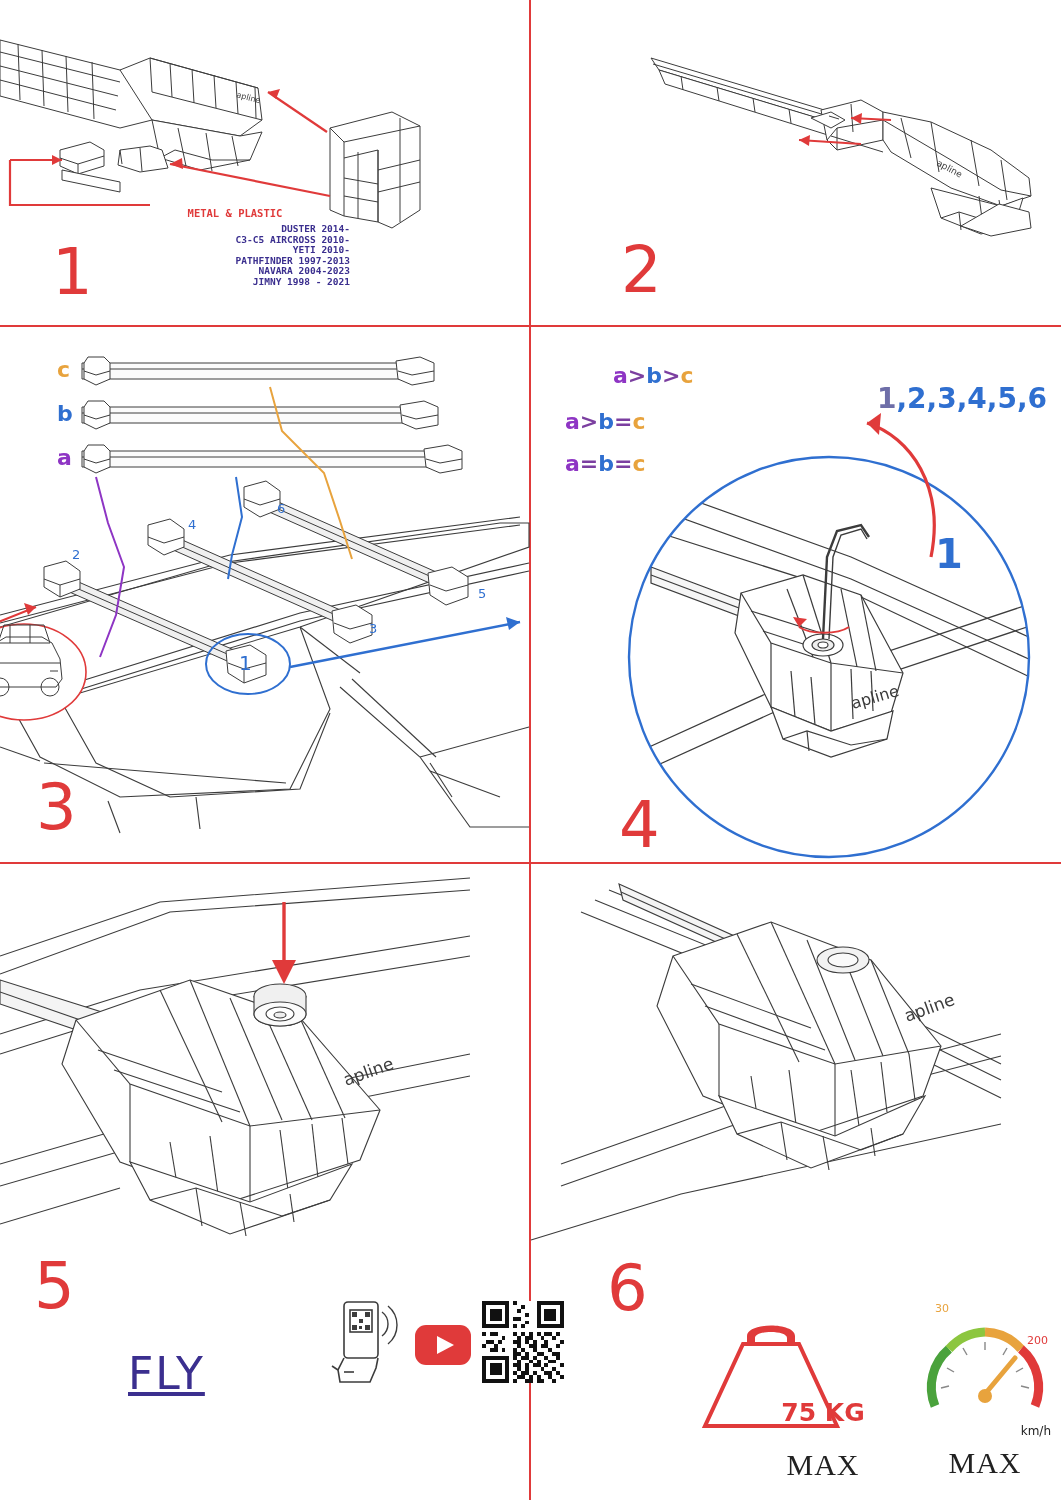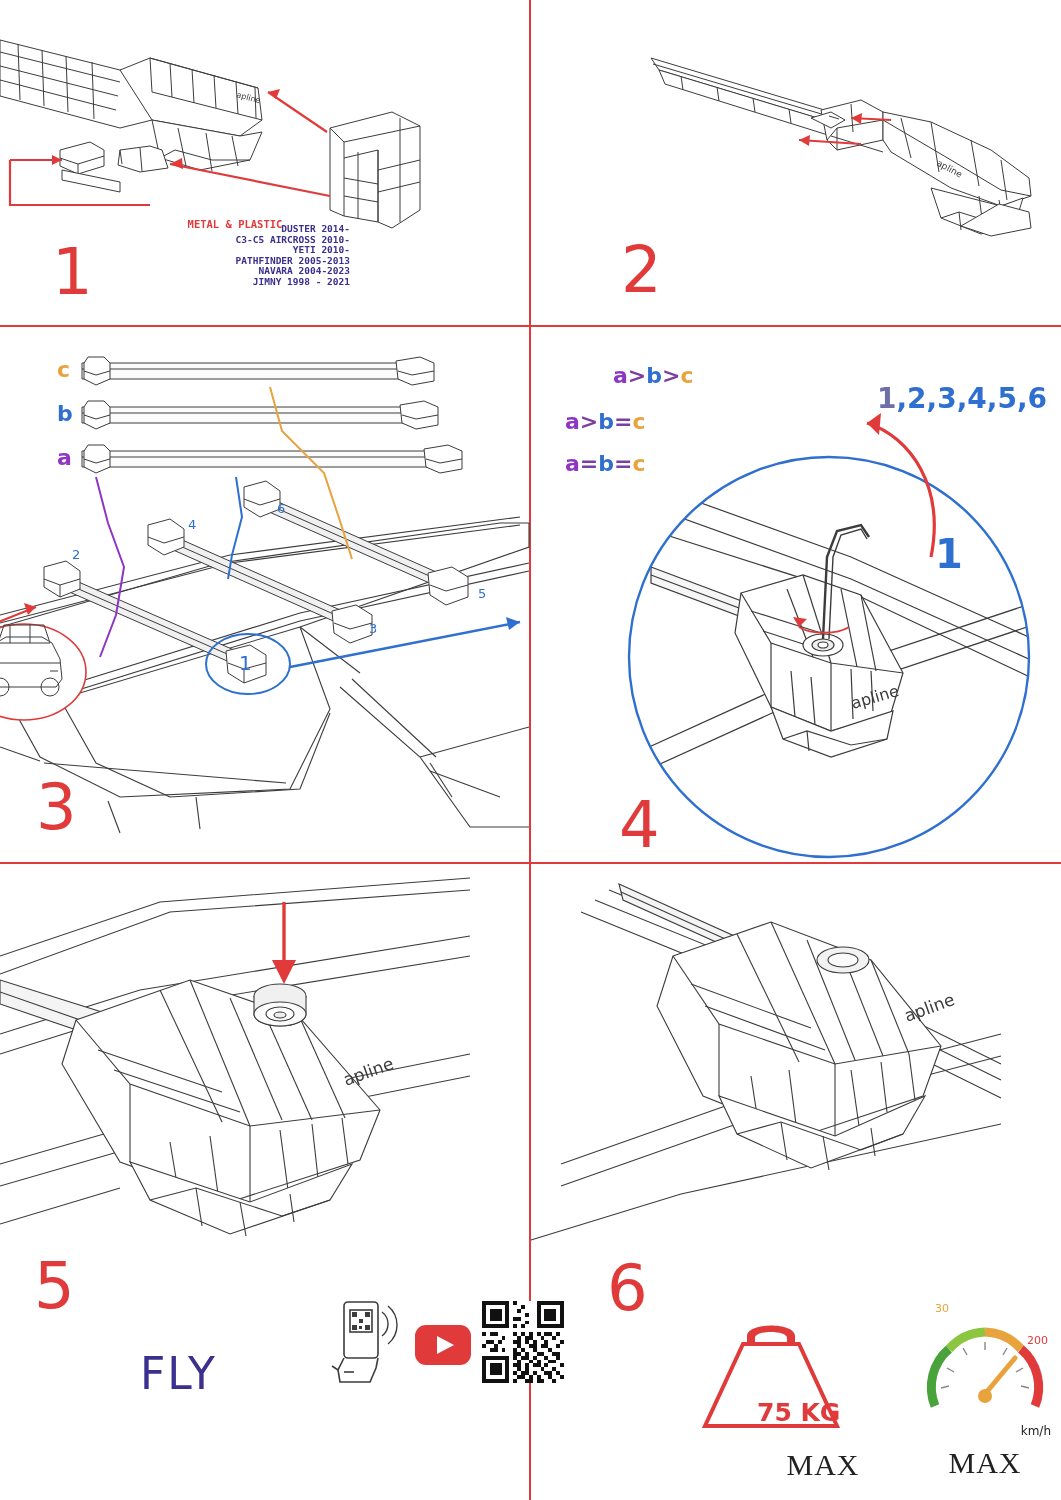--- a/index.html
+++ b/index.html
@@ -34,21 +34,21 @@
     font-weight: 400;
     line-height: 1;
     letter-spacing: -1px;
   }
   .panel { position: absolute; }
   svg { display: block; overflow: visible; }
 
   
   .metal-plastic {
     position: absolute;
-    left: 120px; top: 218px;
+    left: 120px; top: 207px;
     width: 230px;
     text-align: center;
     font-family: "DejaVu Sans Mono", monospace;
     font-size: 10.5px;
     font-weight: bold;
     color: #e03a3a;
     letter-spacing: 0px;
   }
   .car-list {
     position: absolute;
@@ -236,21 +236,21 @@
         <path d="M268 92 L280 89 L276 99 Z"></path>
         <path d="M170 164 L182 158 L183 169 Z"></path>
         <path d="M62 160 L52 155 L52 165 Z"></path>
       </g>
     </svg>
     <div class="metal-plastic">METAL &amp; PLASTIC</div>
     <div class="car-list">
       <div>DUSTER 2014-</div>
       <div>C3-C5 AIRCROSS 2010-</div>
       <div>YETI 2010-</div>
-      <div>PATHFINDER 2005-2013</div>
+      <div>PATHFINDER 1997-2013</div>
       <div>NAVARA 2004-2023</div>
       <div>JIMNY 1998 - 2021</div>
     </div>
     <div class="step-num" style="left:52px; top:240px;">1</div>
   </div>
 
   <div class="panel" style="left:531px;top:0;width:530px;height:325px;">
     <svg width="530" height="325" viewBox="0 0 530 325">
       <g fill="none" stroke="#3c3c3c" stroke-width="1">
 
@@ -556,21 +556,21 @@
       </g>
 
       <g stroke="#e03a3a" stroke-width="3.4" fill="none">
         <path d="M284 38 L284 104"></path>
       </g>
       <path d="M284 120 L272 96 L296 96 Z" fill="#e03a3a"></path>
     </svg>
 
     <div class="step-num" style="left:34px; top:390px;">5</div>
 
-    <div class="fly" style="left:140px; top:484px;">FLY</div>
+    <div class="fly" style="left:128px; top:484px;text-decoration:underline;">FLY</div>
 
     <svg class="qr" style="left:330px; top:434px;" width="70" height="90" viewBox="0 0 70 90">
       <g fill="none" stroke="#3c3c3c" stroke-width="1.6">
         <rect x="14" y="4" width="34" height="56" rx="4" fill="#fff"></rect>
         <rect x="20" y="12" width="22" height="22" fill="#fff"></rect>
         <path d="M14 60 L8 72 L10 84 L40 84 L46 70 L48 60"></path>
         <path d="M8 72 L2 68"></path>
         <path d="M14 74 L24 74"></path>
       </g>
       <g fill="#3c3c3c">
@@ -734,21 +734,21 @@
         <text x="376" y="158" font-family="DejaVu Sans, sans-serif" font-size="17" transform="rotate(-20 376 158)">apline</text>
       </g>
     </svg>
 
     <div class="step-num" style="left:76px; top:392px;">6</div>
 
     <svg class="qr" style="left:160px; top:450px;" width="160" height="118" viewBox="0 0 160 118">
       <path d="M56 22 C 56 8 104 8 104 22 L104 30 L96 30 L96 24 C 96 16 64 16 64 24 L64 30 L56 30 Z" fill="#e03a3a"></path>
       <path d="M52 30 L108 30 L146 112 L14 112 Z" fill="#fff" stroke="#e03a3a" stroke-width="4"></path>
     </svg>
-    <div class="weight-text" style="left:226px; top:534px; width:132px; ">75 KG</div>
+    <div class="weight-text" style="left:226px; top:534px; width:132px; text-align:center;">75 KG</div>
     <div class="maxlabel" style="left:226px; top:584px; width:132px; text-align:center;">MAX</div>
 
     <svg class="qr" style="left:388px; top:446px;" width="132" height="124" viewBox="0 0 132 124">
       <g fill="none" stroke-width="9" stroke-linecap="butt">
         <path d="M16 96 A 50 50 0 0 1 30 39" stroke="#4aa23c"></path>
         <path d="M30 39 A 50 50 0 0 1 66 22" stroke="#8cc63f"></path>
         <path d="M66 22 A 50 50 0 0 1 102 39" stroke="#e8a33d"></path>
         <path d="M102 39 A 50 50 0 0 1 116 96" stroke="#e03a3a"></path>
       </g>
       <g stroke="#888" stroke-width="1.4">

